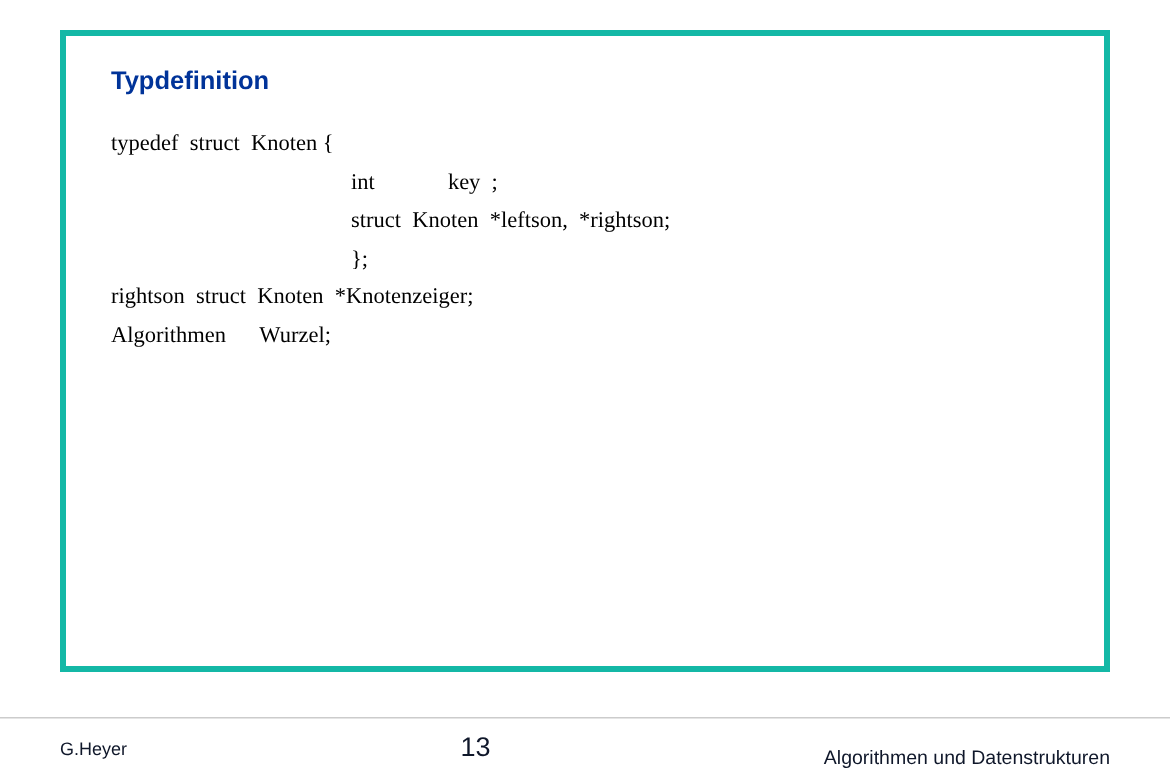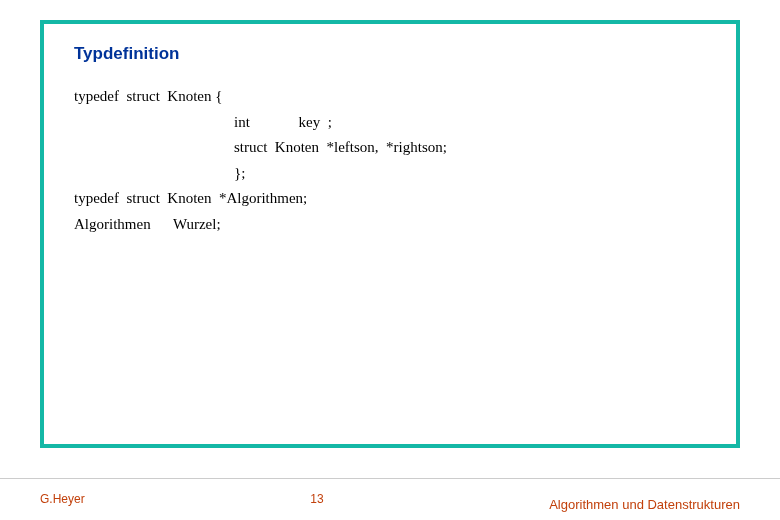--- a/index.html
+++ b/index.html
@@ -65,29 +65,29 @@
       padding-left: 160px;
     }
 
     .slide-footer {
       display: flex;
       justify-content: space-between;
       align-items: center;
       padding: 6px 40px 8px 40px;
       border-top: 1px solid #cccccc;
       font-size: 12px;
-      color: #c2410c;
+      color: #0f172a;
     }
 
     .footer-left {
       font-size: 12px;
     }
 
     .footer-center {
-      font-size: 12px;
+      font-size: 18px;
     }
 
     .footer-right {
       font-size: 13px;
       margin-top: 12px;
     }
   </style>
 </head>
 <body>
 
@@ -95,21 +95,21 @@
   <div class="slide-content">
     <div class="content-box">
 
       <div class="section-title">Typdefinition</div>
 
       <div class="code-block">
         <span class="code-line">typedef  struct  Knoten {</span>
         <span class="code-line indent1">int             key  ;</span>
         <span class="code-line indent1">struct  Knoten  *leftson,  *rightson;</span>
         <span class="code-line indent1">};</span>
-        <span class="code-line">typedef  struct  Knoten  *Algorithmen;</span>
+        <span class="code-line">rightson  struct  Knoten  *Knotenzeiger;</span>
         <span class="code-line">Algorithmen      Wurzel;</span>
       </div>
 
     </div>
   </div>
 
   <div class="slide-footer">
     <span class="footer-left">G.Heyer</span>
     <span class="footer-center">13</span>
     <span class="footer-right">Algorithmen und Datenstrukturen</span>

